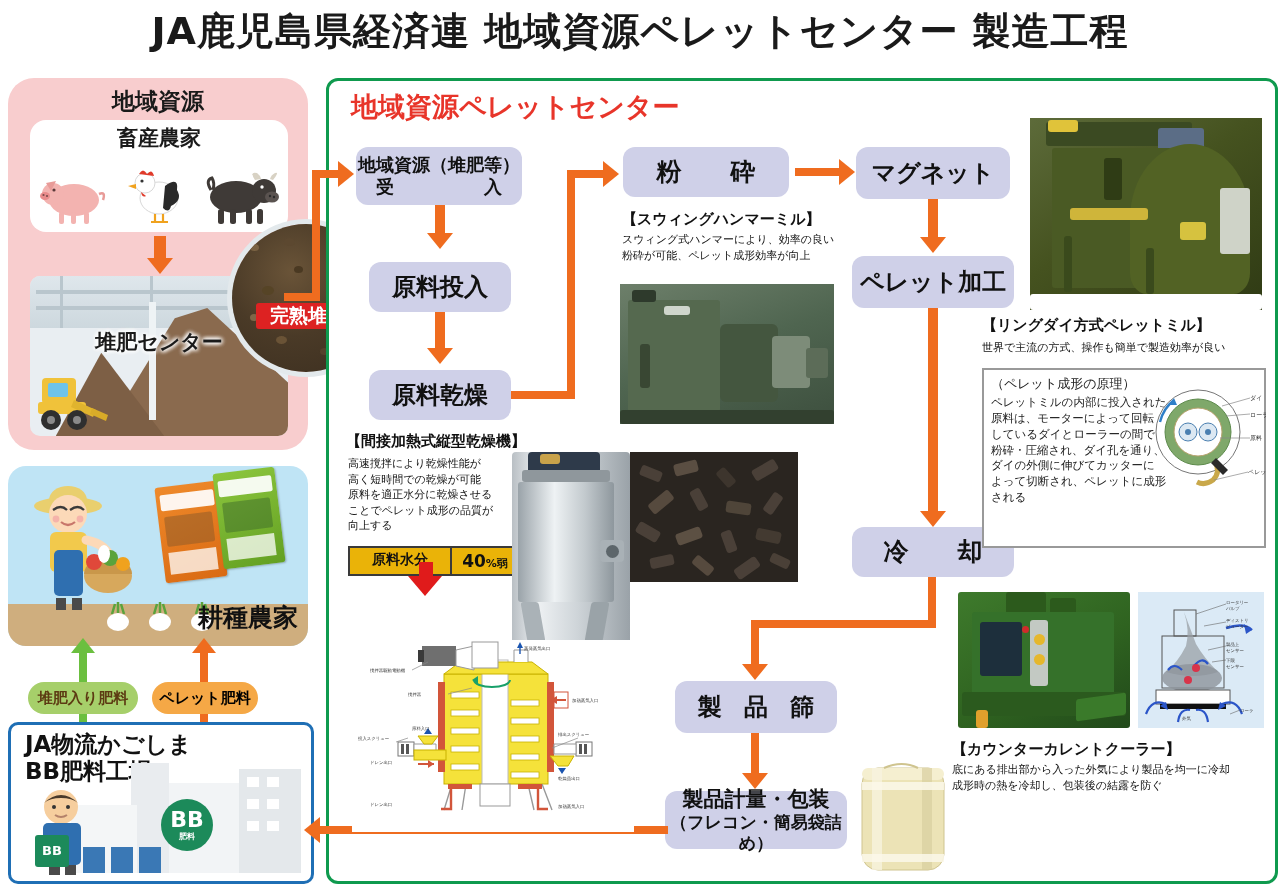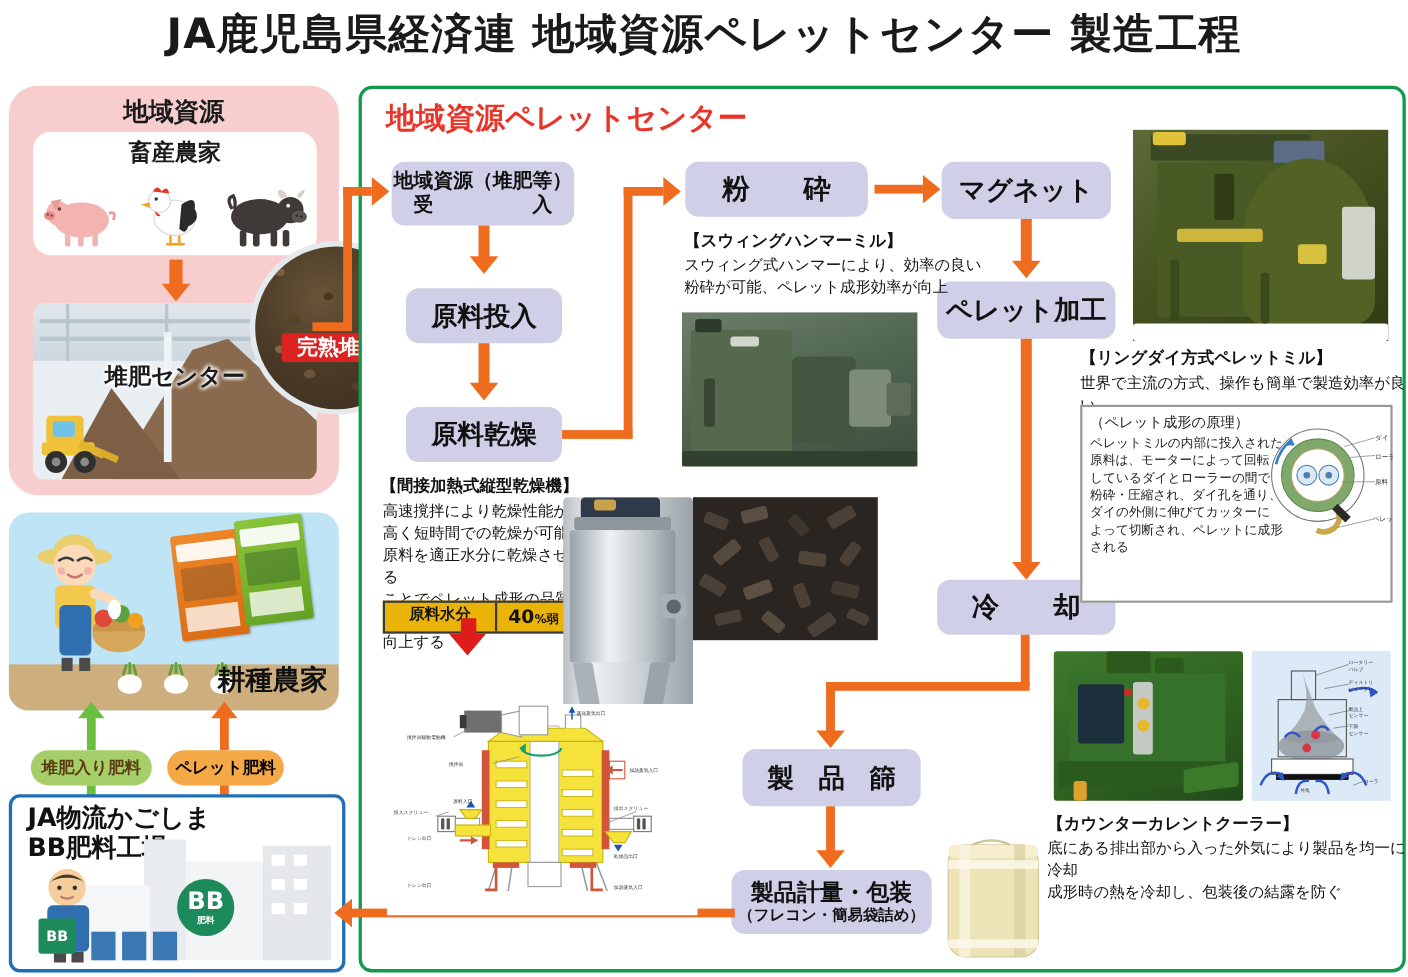--- a/index.html
+++ b/index.html
@@ -139,34 +139,34 @@
   
   .pbox{
     position:absolute;background:#cfd0e8;border-radius:12px;
     display:flex;flex-direction:column;align-items:center;justify-content:center;
     color:#111;font-weight:bold;text-align:center;line-height:1.2;
   }
   .pbox .l1{font-size:21px;}
   .pbox .l2{font-size:21px;}
   .pbox.big .l1{font-size:25px;letter-spacing:12px;text-indent:12px;}
   .pbox.mid .l1{font-size:23px;}
-  .pbox .sml{font-size:14px;}
+  .pbox .sml{font-size:17px;}
 
   
   .ar{position:absolute;background:#ef6c1f;}
   .arrowhead{position:absolute;width:0;height:0;}
   .ah-down{border-left:13px solid transparent;border-right:13px solid transparent;border-top:16px solid #ef6c1f;}
   .ah-right{border-top:13px solid transparent;border-bottom:13px solid transparent;border-left:16px solid #ef6c1f;}
   .ah-left{border-top:13px solid transparent;border-bottom:13px solid transparent;border-right:16px solid #ef6c1f;}
   .ah-up{border-left:12px solid transparent;border-right:12px solid transparent;border-bottom:15px solid #ef6c1f;}
   .ah-up-green{border-left:12px solid transparent;border-right:12px solid transparent;border-bottom:15px solid #6bbf3f;}
 
   
   .ann-h{position:absolute;font-size:15px;font-weight:bold;color:#111;white-space:nowrap;}
-  .ann-b{position:absolute;font-size:14px;color:#111;line-height:1.42;}
+  .ann-b{position:absolute;font-size:11px;color:#111;line-height:1.42;}
 
   
   .mtable{position:absolute;font-size:14px;color:#111;}
   .mrow{display:flex;border:2px solid #3a3a3a;margin-bottom:8px;background:#eab308;}
   .mcell-l{width:96px;padding:3px 2px;text-align:center;font-weight:bold;line-height:1.15;}
   .mcell-r{width:62px;padding:3px 2px;text-align:center;font-weight:bold;border-left:2px solid #3a3a3a;font-size:17px;}
   .mcell-r small{font-size:11px;}
   .red-arrow{position:absolute;left:60px;top:30px;width:0;height:0;
     border-left:17px solid transparent;border-right:17px solid transparent;border-top:20px solid #e01b1b;}
   .red-arrow-stem{position:absolute;left:71px;top:16px;width:14px;height:18px;background:#e01b1b;}

